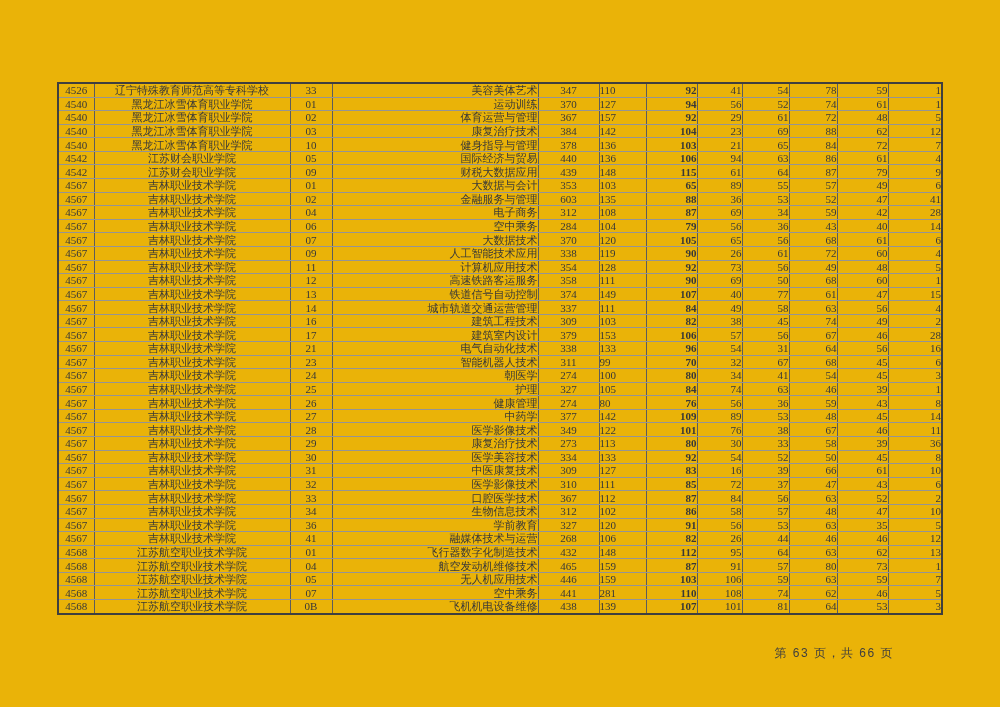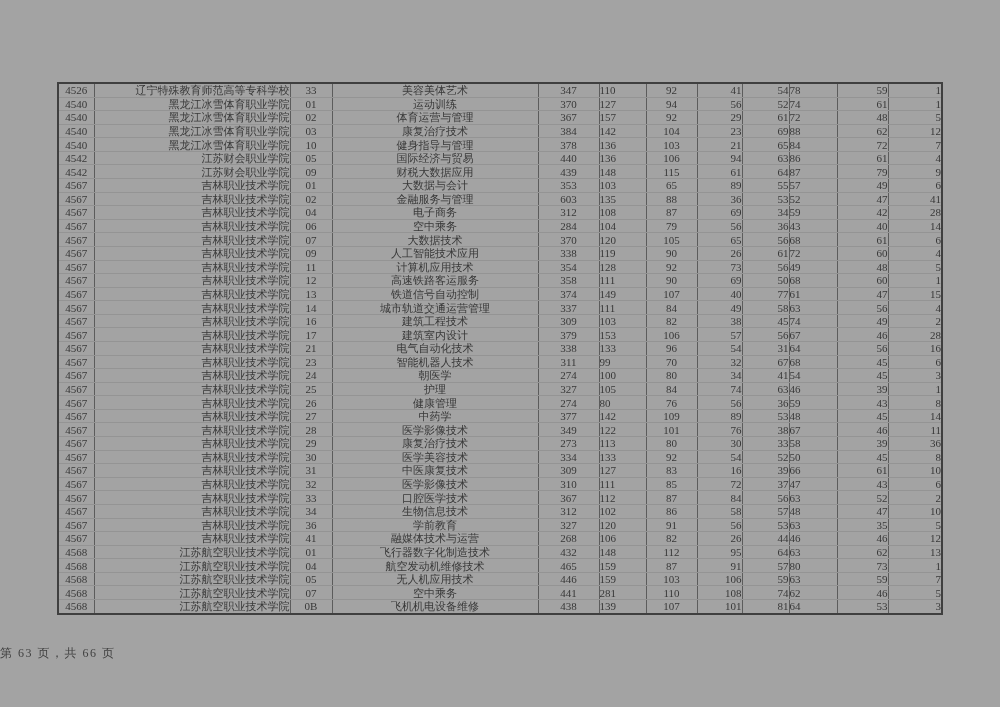--- a/index.html
+++ b/index.html
@@ -4,21 +4,21 @@
 <style>
   html, body {
     margin: 0;
     padding: 0;
     background: #ffffff;
   }
   .page {
     position: relative;
     width: 1000px;
     height: 707px;
-    background: #a3a3a3;
+    background: #eab308;
     font-family: "Liberation Serif", "DejaVu Serif", serif;
     overflow: hidden;
   }
   table.results {
     position: absolute;
     left: 57px;
     top: 82px;
     width: 884px;
     border-collapse: collapse;
     table-layout: fixed;
@@ -32,41 +32,41 @@
     font-size: 11px;
     line-height: 12px;
     height: 12.59px;
     color: #383838;
     padding: 0;
     white-space: nowrap;
     overflow: hidden;
     font-family: "Liberation Serif", "DejaVu Serif", serif;
   }
   td.c1  { text-align: center; }
-  td.c2  { text-align: right;  padding-left: 4px; }
+  td.c2  { text-align: center;  padding-left: 4px; }
   td.c3  { text-align: center; }
-  td.c4  { text-align: center;  padding-left: 5px; }
+  td.c4  { text-align: right;  padding-left: 5px; }
   td.c5  { text-align: center; padding-right: 13px; }
   td.c6  { text-align: left;  padding-left: 4px; }
-  td.c7  { text-align: center;  padding-left: 3px; }
+  td.c7  { text-align: right;  padding-left: 3px; font-weight: bold; }
   td.c8  { text-align: right; padding-right: 4px; }
   td.c9  { text-align: right; padding-right: 5px; }
-  td.c10 { padding-right: 6px; }
+  td.c10 { text-align: right; padding-right: 6px; }
   td.c11 { text-align: right; padding-right: 5px; }
   td.c12 { text-align: right; padding-right: 3px; }
   .footer {
     position: absolute;
     top: 645px;
     left: 0;
     width: 894px;
-    text-align: left;
+    text-align: right;
     font-size: 12px;
     color: #3f3f3f;
     letter-spacing: 1.5px;
-    font-family: Liberation Serif, serif;
+    font-family: Liberation Sans, sans-serif;
   }
 </style>
 </head>
 <body>
 
 <div class="page">
 
   <table class="results">
     <colgroup>
       <col style="width:36px">

